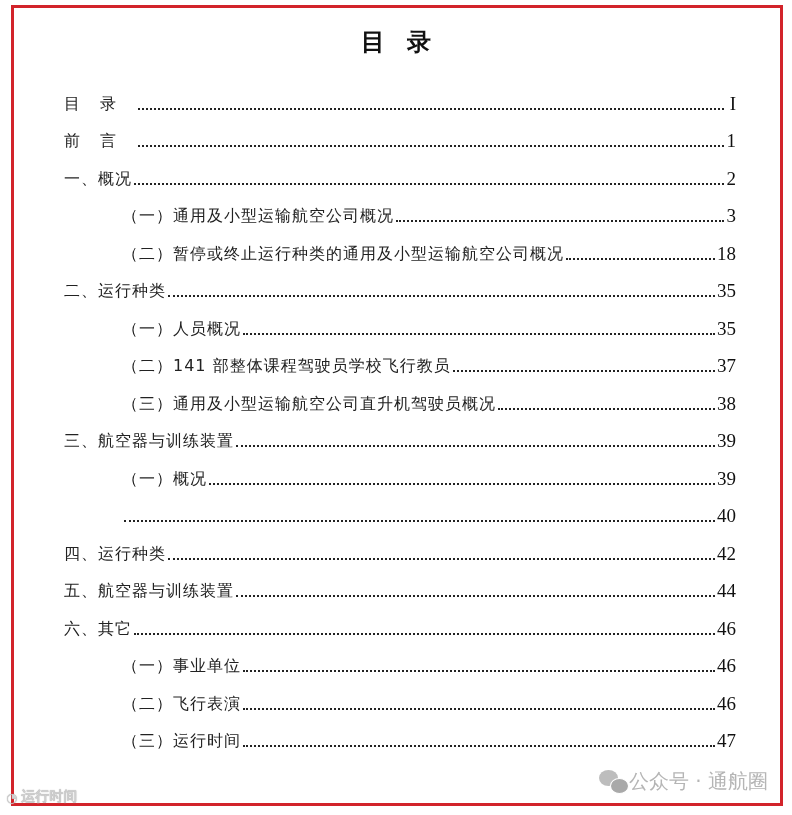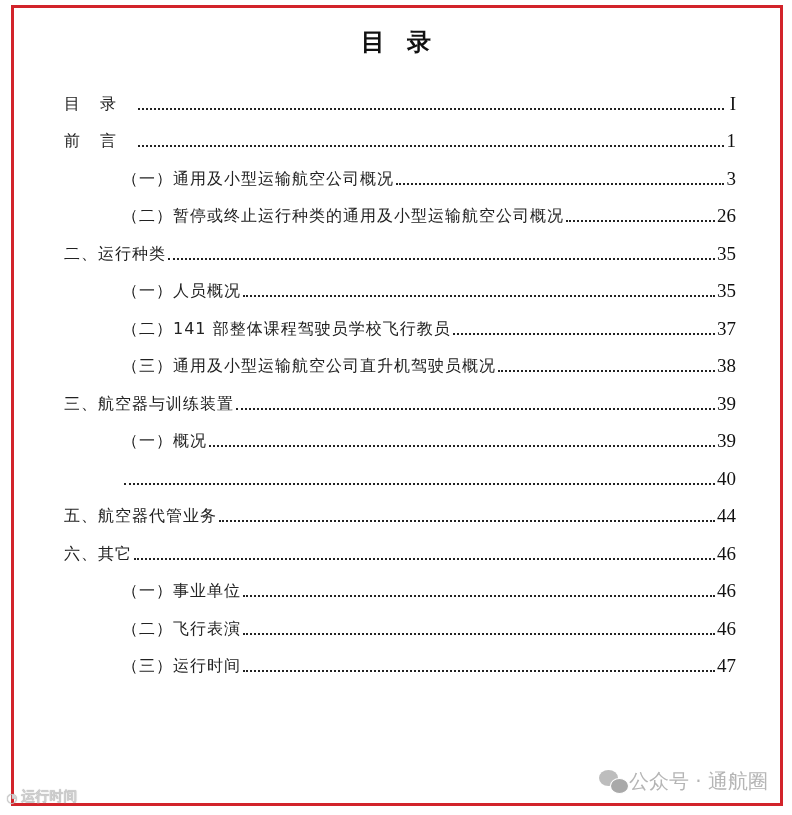--- a/index.html
+++ b/index.html
@@ -138,29 +138,34 @@
   <div class="toc-row level-1">
     <span class="toc-label spaced">目录</span>
     <span class="toc-leader"></span>
     <span class="toc-page">I</span>
   </div>
   <div class="toc-row level-1">
     <span class="toc-label spaced">前言</span>
     <span class="toc-leader"></span>
     <span class="toc-page">1</span>
   </div>
+  <div class="toc-row level-1">
+    <span class="toc-label">一、概况</span>
+    <span class="toc-leader"></span>
+    <span class="toc-page">2</span>
+  </div>
   <div class="toc-row level-2">
     <span class="toc-label">（一）通用及小型运输航空公司概况</span>
     <span class="toc-leader"></span>
     <span class="toc-page">3</span>
   </div>
   <div class="toc-row level-2">
     <span class="toc-label">（二）暂停或终止运行种类的通用及小型运输航空公司概况</span>
     <span class="toc-leader"></span>
-    <span class="toc-page">26</span>
+    <span class="toc-page">18</span>
   </div>
   <div class="toc-row level-1">
     <span class="toc-label">二、运行种类</span>
     <span class="toc-leader"></span>
     <span class="toc-page">35</span>
   </div>
   <div class="toc-row level-2">
     <span class="toc-label">（一）人员概况</span>
     <span class="toc-leader"></span>
     <span class="toc-page">35</span>
@@ -183,21 +188,26 @@
   <div class="toc-row level-2">
     <span class="toc-label">（一）概况</span>
     <span class="toc-leader"></span>
     <span class="toc-page">39</span>
   </div>
   <div class="toc-row level-2">
     <span class="toc-leader"></span>
     <span class="toc-page">40</span>
   </div>
   <div class="toc-row level-1">
-    <span class="toc-label">五、航空器代管业务</span>
+    <span class="toc-label">四、运行种类</span>
+    <span class="toc-leader"></span>
+    <span class="toc-page">42</span>
+  </div>
+  <div class="toc-row level-1">
+    <span class="toc-label">五、航空器与训练装置</span>
     <span class="toc-leader"></span>
     <span class="toc-page">44</span>
   </div>
   <div class="toc-row level-1">
     <span class="toc-label">六、其它</span>
     <span class="toc-leader"></span>
     <span class="toc-page">46</span>
   </div>
   <div class="toc-row level-2">
     <span class="toc-label">（一）事业单位</span>

